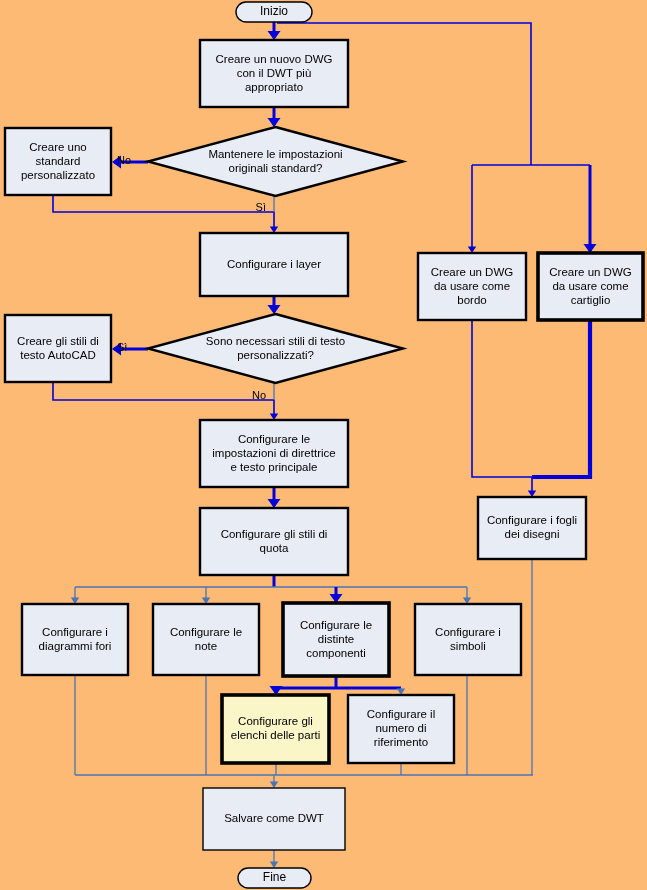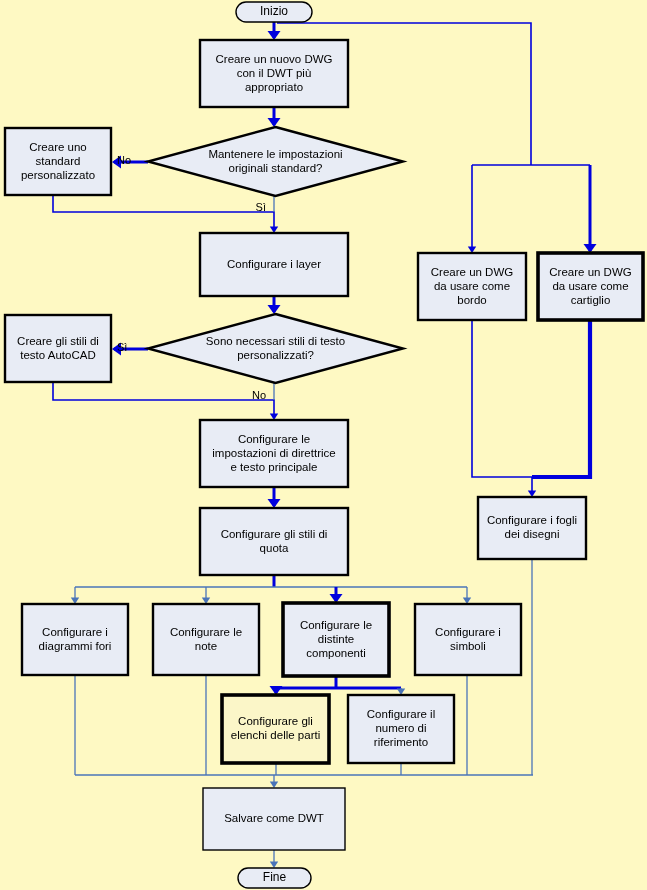--- a/index.html
+++ b/index.html
@@ -8,21 +8,21 @@
     padding: 0;
     background: #ffffff;
   }
   body {
     font-family: "Liberation Sans", sans-serif;
   }
   #flowchart-root {
     position: relative;
     width: 647px;
     height: 890px;
-    background: #fef9c3;
+    background: #fdba74;
     overflow: hidden;
   }
   svg.flow-canvas {
     position: absolute;
     left: 0;
     top: 0;
     width: 647px;
     height: 890px;
     display: block;
   }

